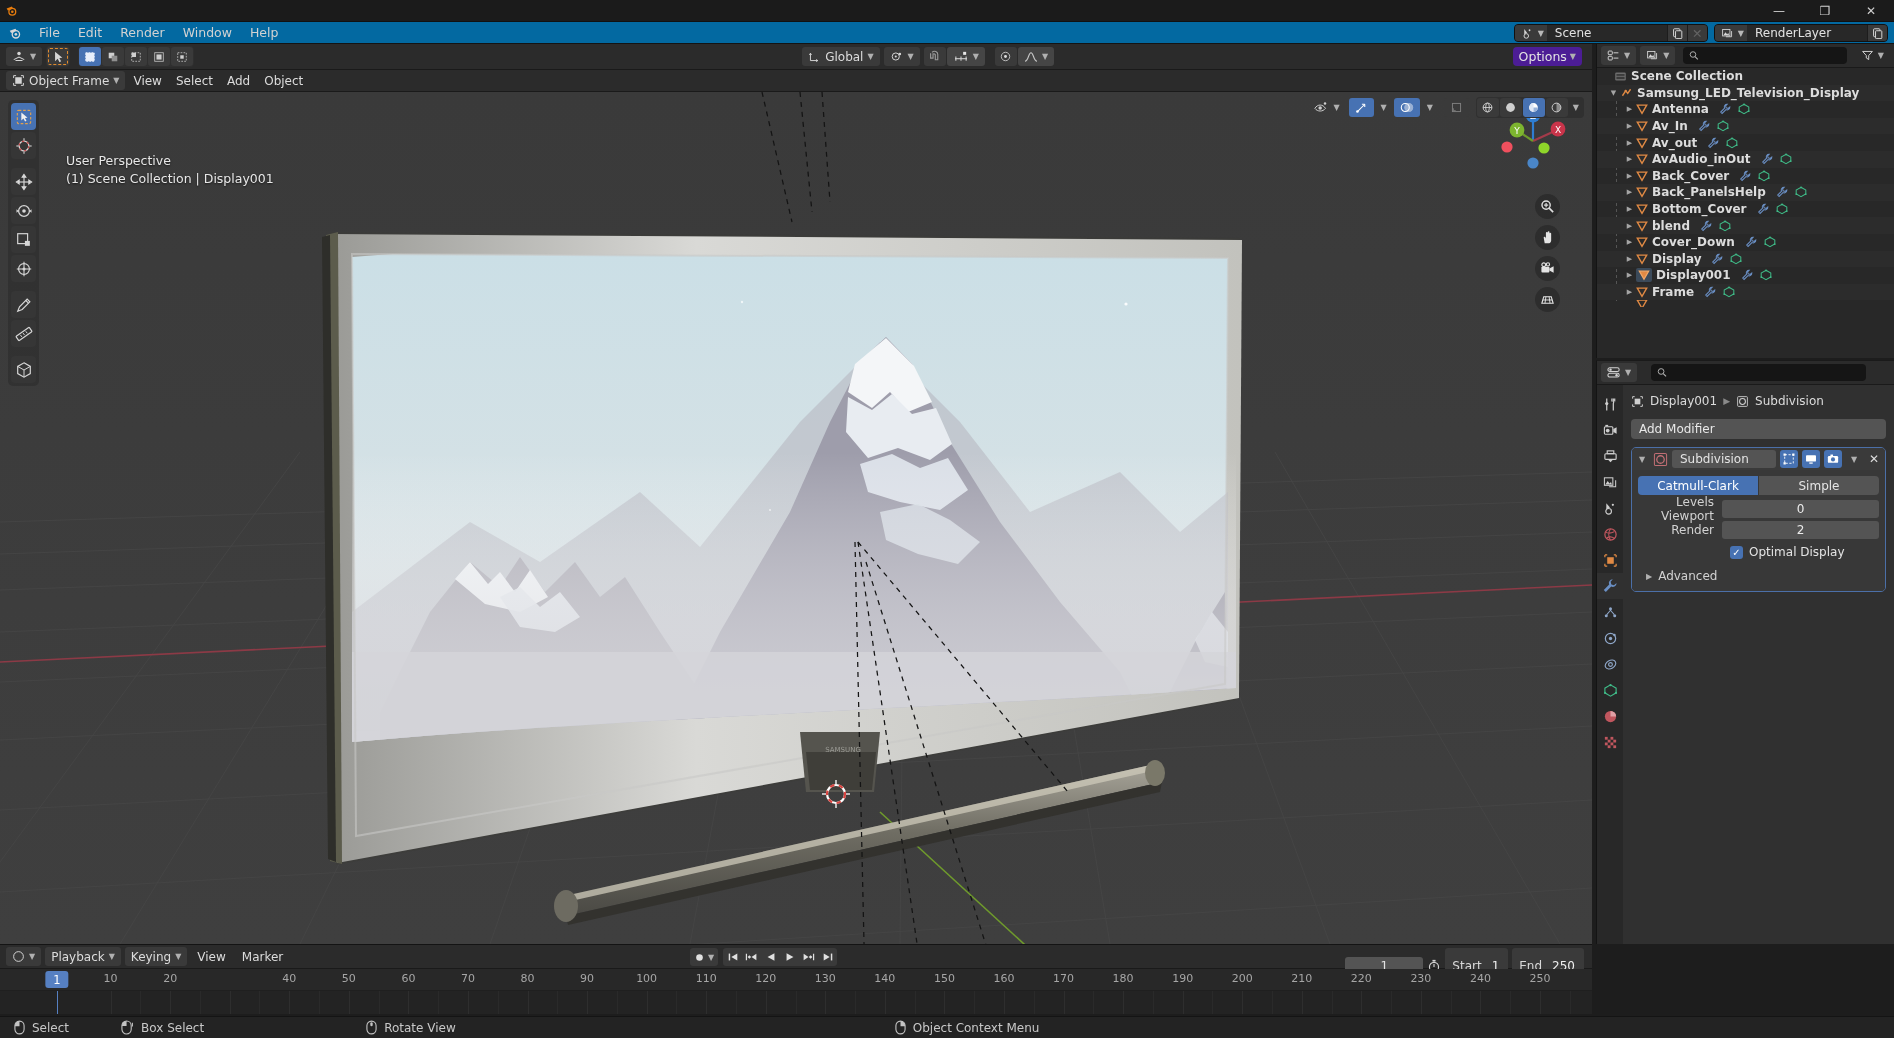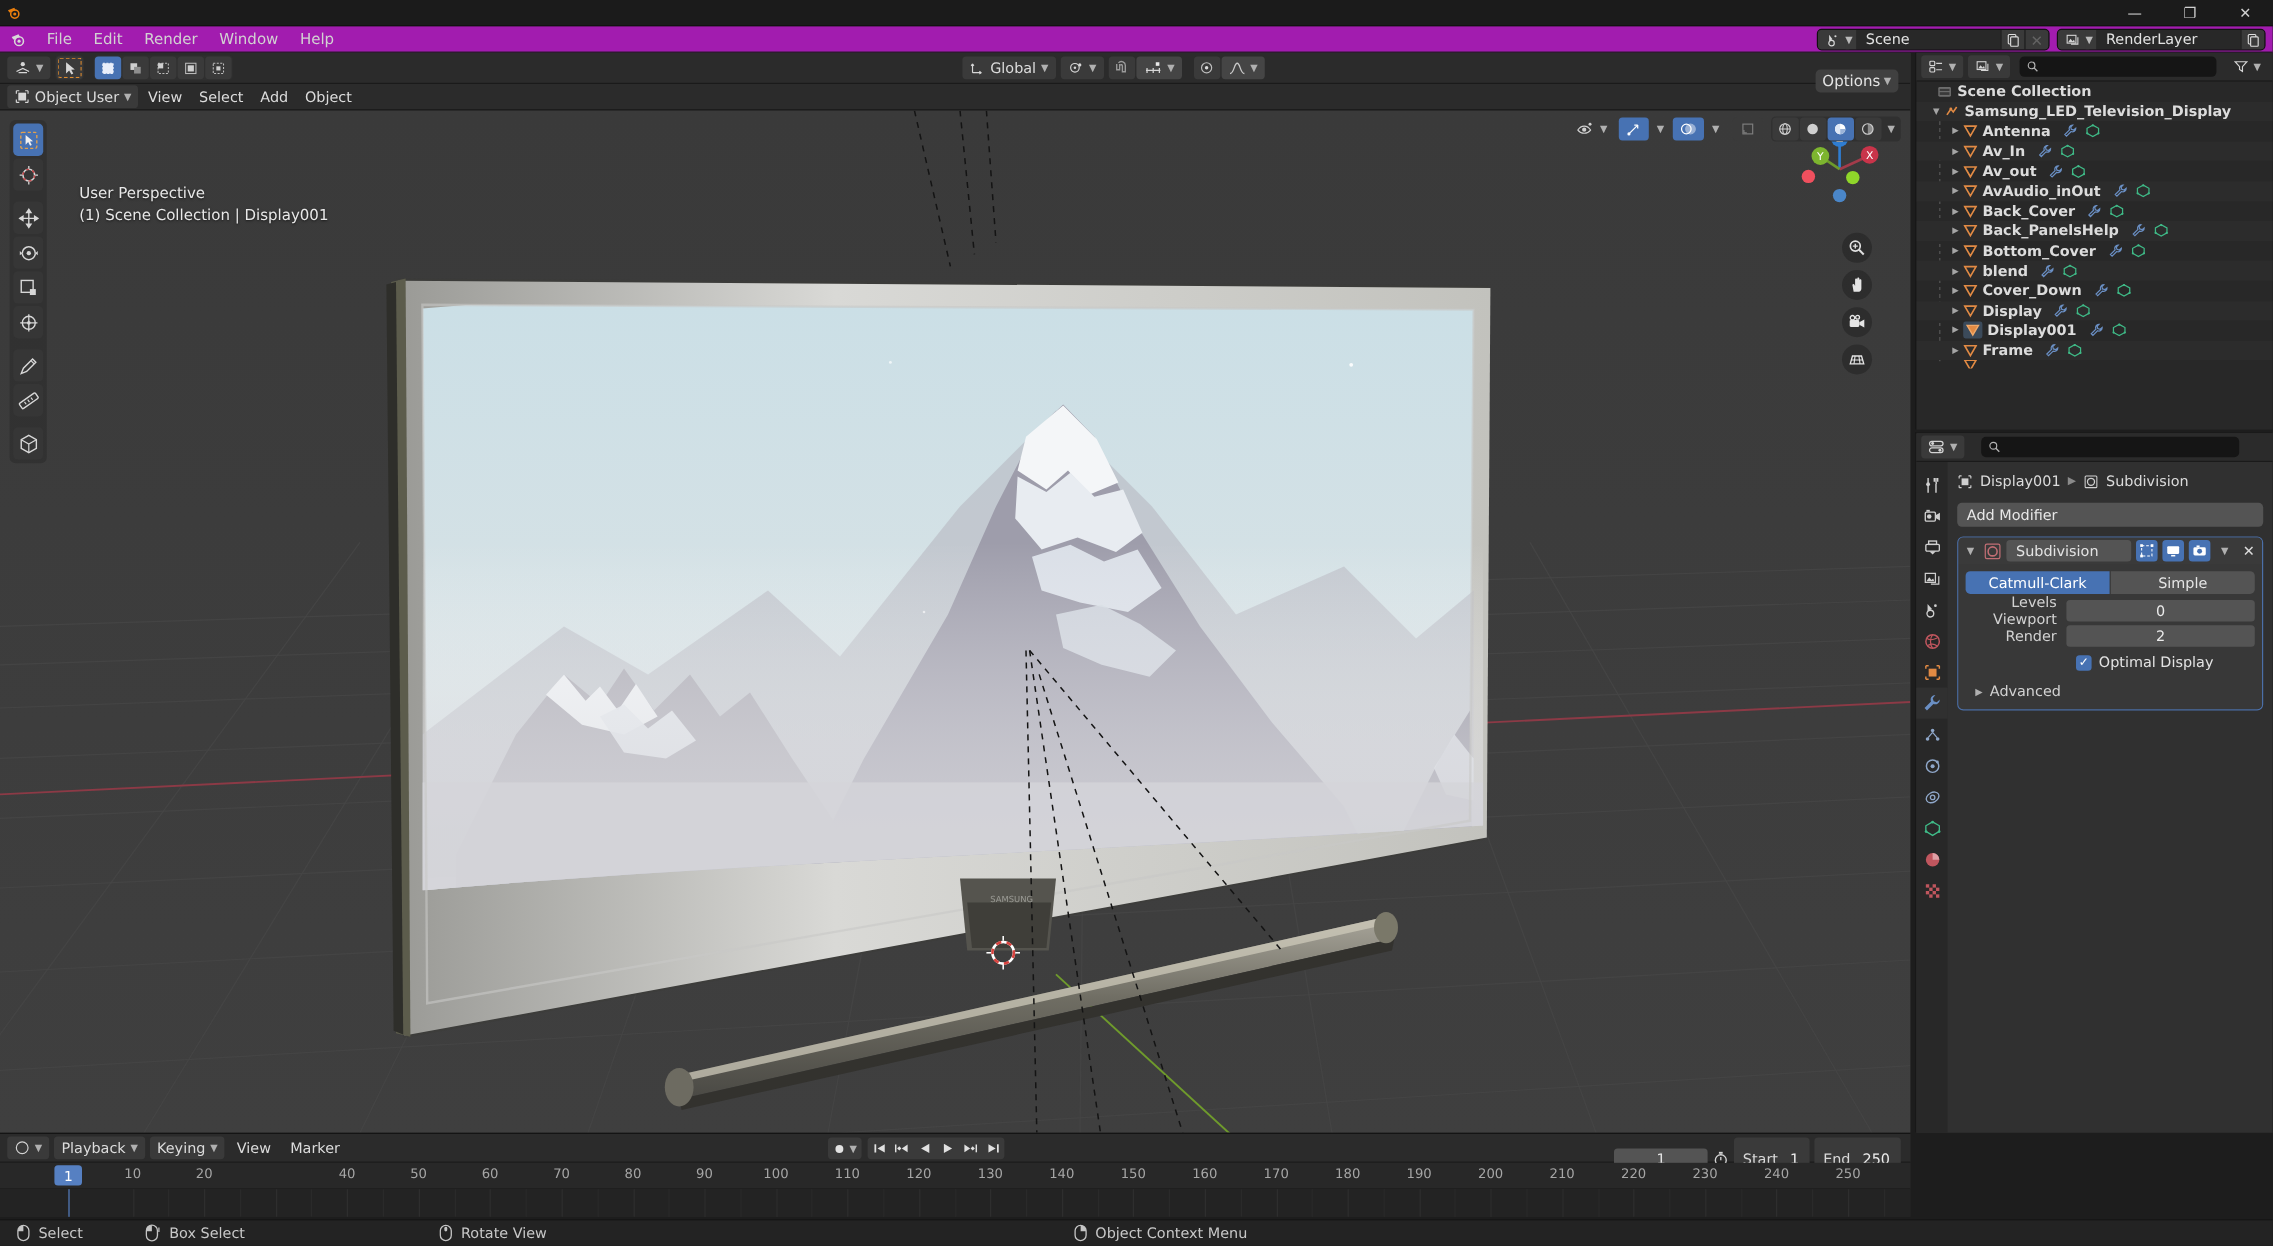--- a/index.html
+++ b/index.html
@@ -22,21 +22,21 @@
   }
   .title-ico { margin:0 6px 0 5px; display:flex; align-items:center; }
   .title-text { font-size:12px; color:#d6d6d6; white-space:nowrap; letter-spacing:.1px;}
   .win-btns { position:absolute; right:0; top:0; height:22px; display:flex; }
   .win-btn { width:46px; height:22px; display:flex; align-items:center; justify-content:center;
              color:#d0d0d0; font-size:12px; }
 
   
   .topbar {
     position:absolute; top:22px; left:0; width:1894px; height:22px;
-    background:#a21caf; display:flex; align-items:center;
+    background:#0369a1; display:flex; align-items:center;
     border-bottom:1px solid #141414;
   }
   .blender-logo { margin:0 8px 0 8px; }
   .menu-item { padding:2px 9px; color:#d2d2d2; font-size:12.5px; border-radius:3px; }
   .wstabs { display:flex; align-items:center; margin-left:14px; gap:2px; }
   .wstab {
     padding:3px 10px 4px 10px; font-size:12.5px; color:#9a9a9a;
     background:#2b2b2b; border-radius:4px 4px 0 0; height:22px; line-height:16px;
   }
   .wstab.active { background:#303030; color:#ffffff; }
@@ -95,22 +95,22 @@
     position:absolute; left:66px; top:108px; font-size:12.5px; color:#e8e8e8;
     line-height:18px; z-index:25; text-shadow:0 1px 2px #00000099; pointer-events:none;
   }
 
   
   .gizmo { position:absolute; right:22px; top:60px; width:74px; height:74px; z-index:30; }
   .navbtns { position:absolute; right:32px; top:150px; display:flex; flex-direction:column; gap:6px; z-index:30;}
   .navbtn { width:25px; height:25px; border-radius:50%; background:#2b2b2bdd;
             display:flex; align-items:center; justify-content:center; }
 
-  .vp-options { position:absolute; right:10px; top:14px; display:flex; align-items:center; gap:3px;
-                background:#404040; border-radius:4px; padding:1px 6px; height:19px; z-index:41;}
+  .vp-options { position:absolute; right:10px; top:3px; display:flex; align-items:center; gap:3px;
+                background:#4c1d95; border-radius:4px; padding:1px 6px; height:19px; z-index:41;}
   .vp-shading { position:absolute; right:8px; top:27px; display:flex; align-items:center; gap:3px; z-index:41;}
 
   
   .scene3d { position:absolute; inset:48px 0 0 0; overflow:hidden; }
 
   
   .outliner {
     position:absolute; left:1596px; top:44px; width:298px; height:314px;
     background:#282828; border-left:1px solid #141414;
   }
@@ -512,21 +512,21 @@
         <span class="chev-s">▼</span>
       </div>
     </div>
 
     <div class="vp-header2">
       <div class="hbtn">
         <svg width="13" height="13" viewBox="0 0 16 16">
             <rect x="4" y="4" width="8" height="8" fill="#d6d6d6"></rect>
             <path d="M2 2 h3 M2 2 v3 M14 2 h-3 M14 2 v3 M2 14 h3 M2 14 v-3 M14 14 h-3 M14 14 v-3" stroke="#d6d6d6" stroke-width="1.2" fill="none"></path>
           </svg>
-        <span>Object User</span>
+        <span>Object Frame</span>
         <span class="chev-s">▼</span>
       </div>
       <div class="hbtn flat">View</div>
       <div class="hbtn flat">Select</div>
       <div class="hbtn flat">Add</div>
       <div class="hbtn flat">Object</div>
 
       <div class="vp-shading">
         <div class="hbtn" style="background:transparent;">
           <svg width="15" height="13" viewBox="0 0 17 14">

